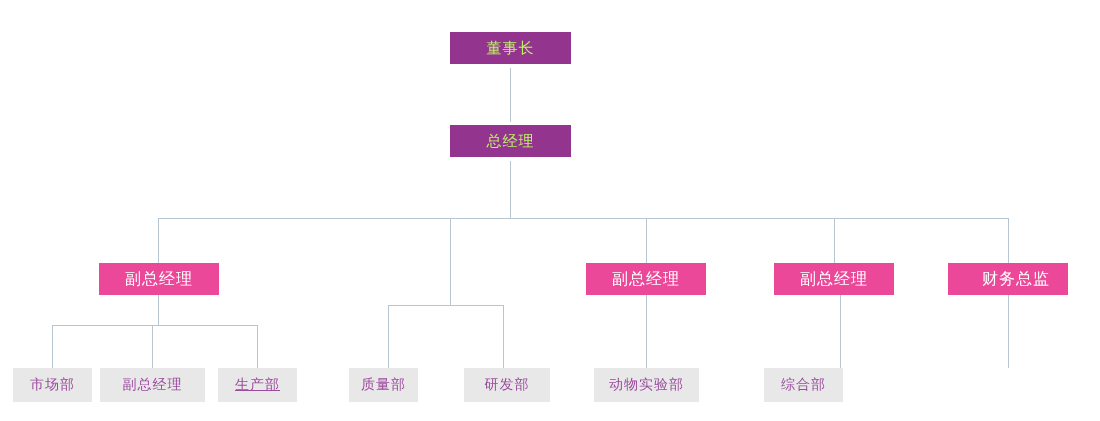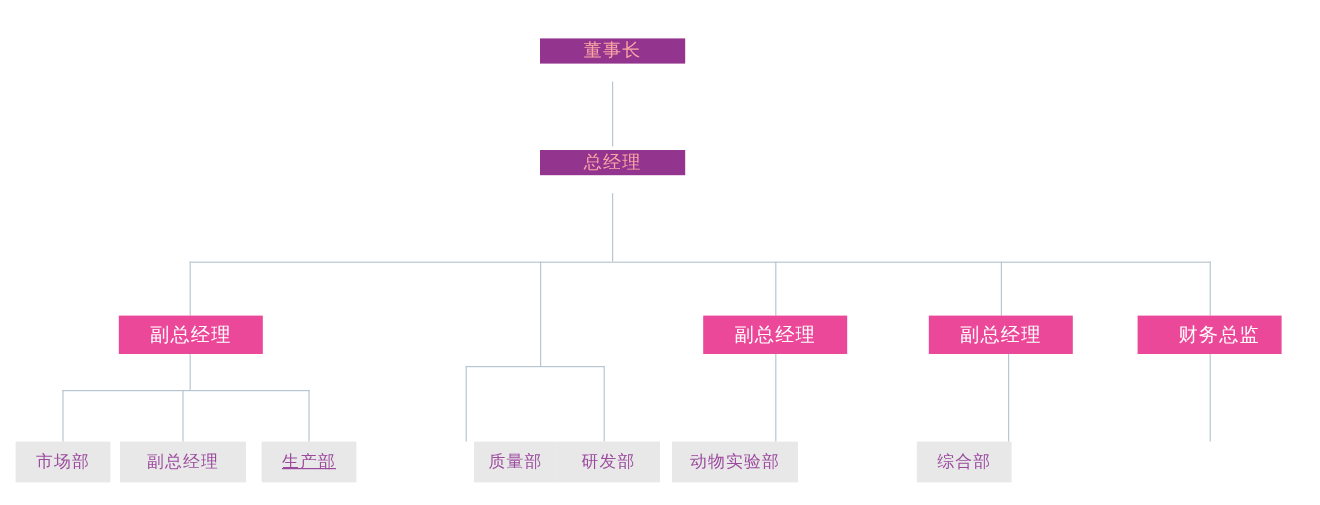--- a/index.html
+++ b/index.html
@@ -23,23 +23,23 @@
     display: flex;
     align-items: center;
     justify-content: center;
     text-align: center;
     white-space: nowrap;
     letter-spacing: 1px;
     z-index: 2;
   }
   .node-exec {
     background: #93358f;
-    color: #fca5a5;
+    color: #bef264;
     font-size: 15px;
-    height: 21px;
+    height: 32px;
   }
   .node-vp {
     background: #ec4899;
     color: #ffffff;
     font-size: 16px;
     height: 32px;
   }
   .node-dept {
     background: #e8e8e8;
     color: #9b4a9e;
@@ -98,22 +98,22 @@
   <div class="node node-vp" style="left:774px; top:263px; width:120px;">副总经理</div>
 
   <div class="node node-vp" style="left:948px; top:263px; width:120px;padding-left:16px;">财务总监</div>
 
   <div class="node node-dept" style="left:13px; top:368px; width:79px;">市场部</div>
 
   <div class="node node-dept" style="left:100px; top:368px; width:105px;">副总经理</div>
 
   <div class="node node-dept" style="left:218px; top:368px; width:79px;text-decoration:underline;">生产部</div>
 
-  <div class="node node-dept" style="left:349px; top:368px; width:69px;margin-left:46px;">质量部</div>
+  <div class="node node-dept" style="left:349px; top:368px; width:69px;">质量部</div>
 
   <div class="node node-dept" style="left:464px; top:368px; width:86px;">研发部</div>
 
-  <div class="node node-dept" style="left:560px; top:368px; width:105px;">动物实验部</div>
+  <div class="node node-dept" style="left:594px; top:368px; width:105px;">动物实验部</div>
 
   <div class="node node-dept" style="left:764px; top:368px; width:79px;">综合部</div>
 
 
 </div>
 
 </body></html>

